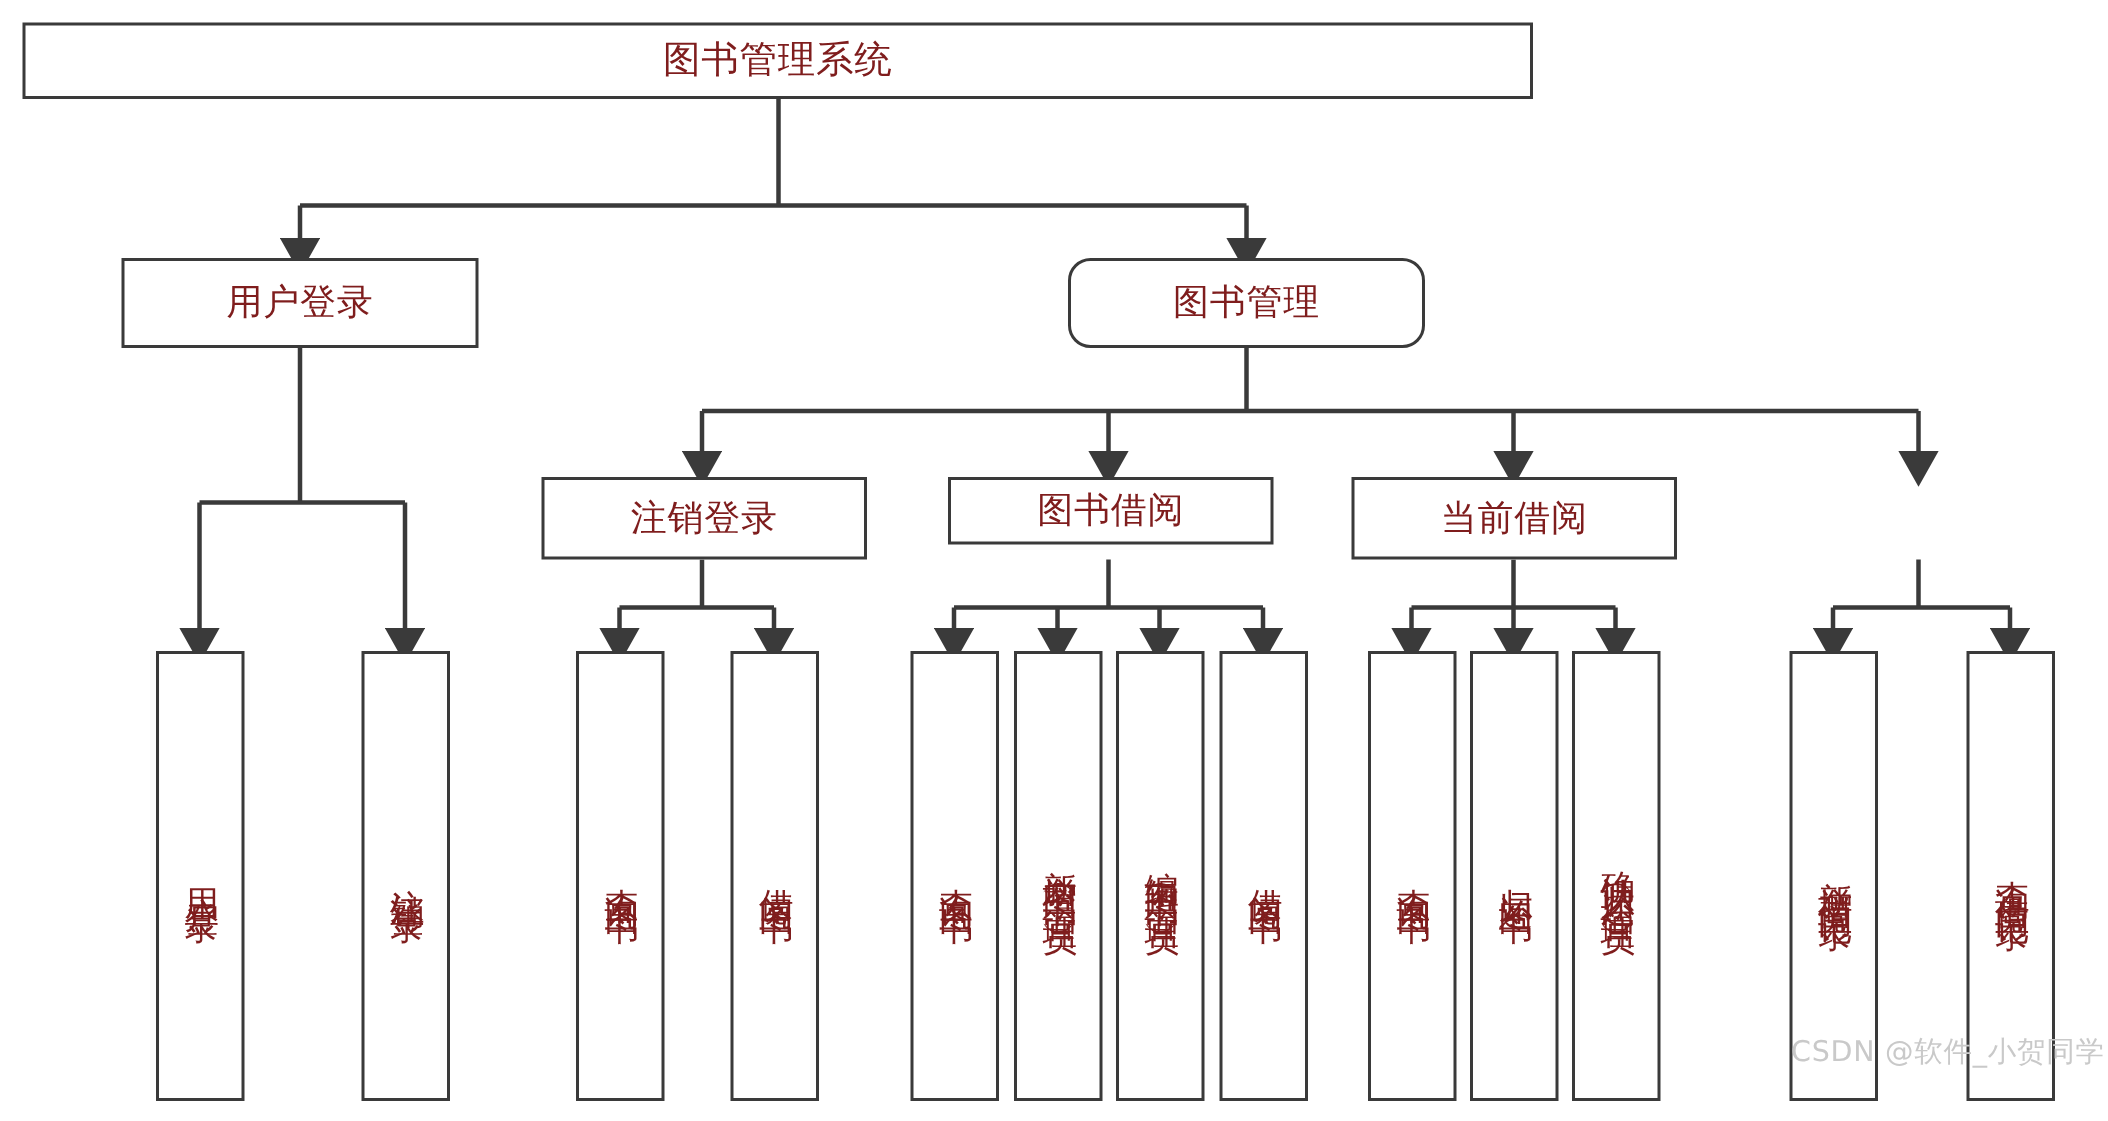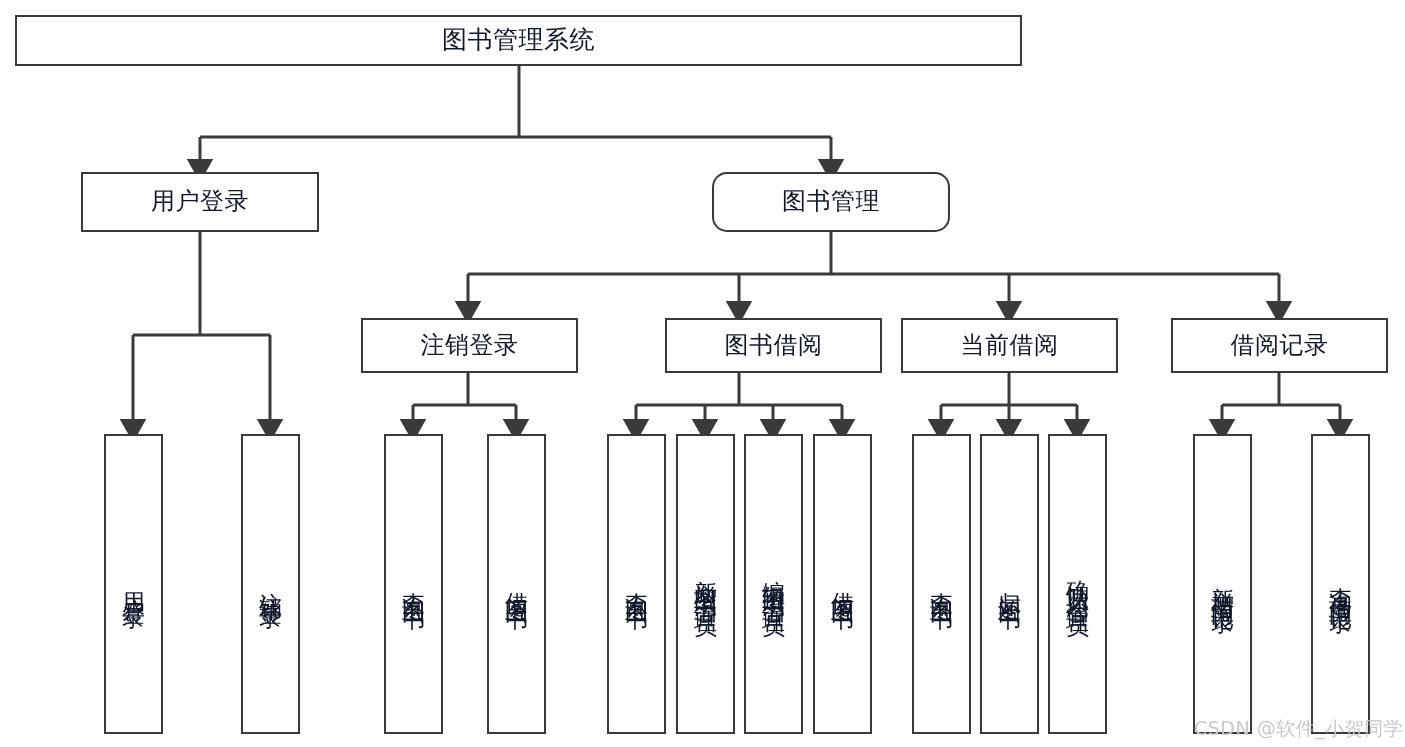--- a/index.html
+++ b/index.html
@@ -25,21 +25,21 @@
     left: 0;
     top: 0;
     width: 1405px;
     height: 747px;
   }
   .node {
     position: absolute;
     box-sizing: border-box;
     border: 2.5px solid #3a3a3a;
     background: #ffffff;
-    color: #0f172a;
+    color: #7f1d1d;
     display: flex;
     align-items: center;
     justify-content: center;
     text-align: center;
     z-index: 2;
   }
   .node-h {
     font-size: 24px;
     line-height: 1.15;
     letter-spacing: 0.5px;
@@ -122,25 +122,24 @@
   </svg>
 
   <div class="node node-h node-root" style="left:15px; top:15px; width:1007px; height:51px;">图书管理系统</div>
 
   <div class="node node-h" style="left:81px; top:172px; width:238px; height:60px;">用户登录</div>
 
   <div class="node node-h" style="left:712px; top:172px; width:238px; height:60px;border-radius:15px;">图书管理</div>
 
   <div class="node node-h" style="left:361px; top:318px; width:217px; height:55px;">注销登录</div>
 
-  <div class="node node-h" style="left:665px; top:318px; width:217px; height:55px;">图书借阅</div>
+  <div class="node node-h" style="left:632px; top:318px; width:217px; height:45px;">图书借阅</div>
 
   <div class="node node-h" style="left:901px; top:318px; width:217px; height:55px;">当前借阅</div>
 
-  <div class="node node-h" style="left:1171px; top:318px; width:217px; height:55px;">借阅记录</div>
 
   <div class="node node-v" style="left:104px; top:434px; width:59px; height:300px;">用户登录</div>
 
   <div class="node node-v" style="left:241px; top:434px; width:59px; height:300px;">注销登录</div>
 
   <div class="node node-v" style="left:384px; top:434px; width:59px; height:300px;">查询图书</div>
 
   <div class="node node-v" style="left:487px; top:434px; width:59px; height:300px;">借阅图书</div>
 
   <div class="node node-v" style="left:607px; top:434px; width:59px; height:300px;">查询图书</div>
@@ -154,15 +153,15 @@
   <div class="node node-v" style="left:912px; top:434px; width:59px; height:300px;">查询图书</div>
 
   <div class="node node-v" style="left:980px; top:434px; width:59px; height:300px;">归还图书</div>
 
   <div class="node node-v" style="left:1048px; top:434px; width:59px; height:300px;">确认归还（管理员）</div>
 
   <div class="node node-v" style="left:1193px; top:434px; width:59px; height:300px;">新增借阅记录</div>
 
   <div class="node node-v" style="left:1311px; top:434px; width:59px; height:300px;">查询借阅记录</div>
 
-  <div class="watermark" style="left:1194px; top:716px;">CSDN @软件_小贺同学</div>
+  <div class="watermark" style="left:1194px; top:688px;">CSDN @软件_小贺同学</div>
 
 </div>
 
 </body></html>

